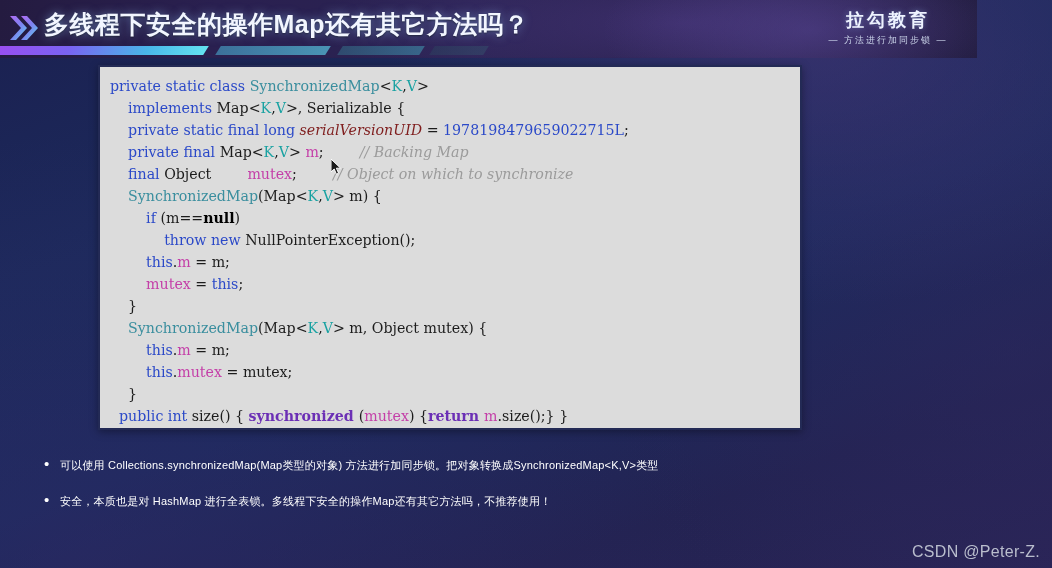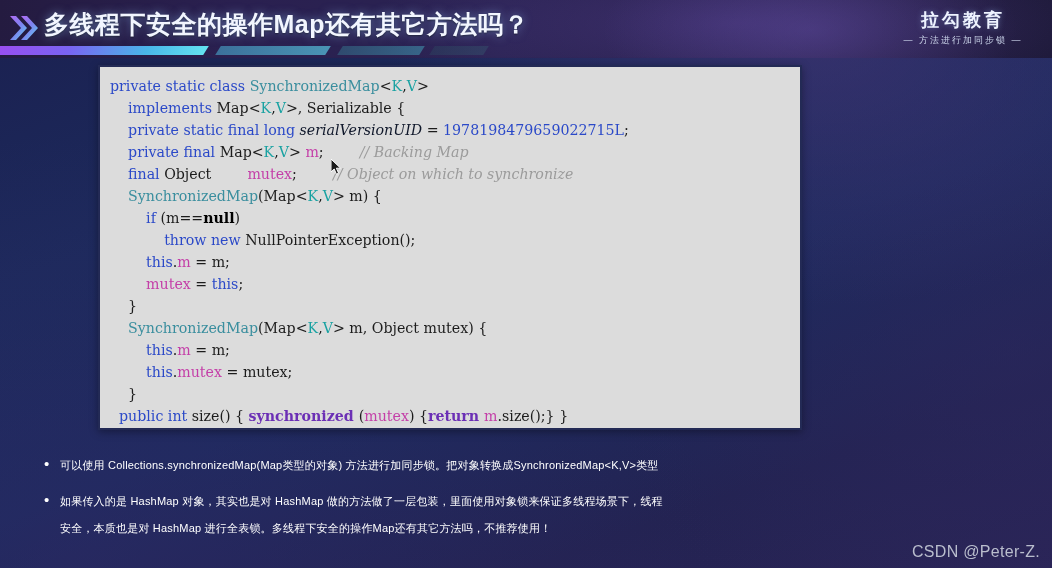--- a/index.html
+++ b/index.html
@@ -17,21 +17,21 @@
       radial-gradient(ellipse 700px 420px at 78% 8%, rgba(72,54,120,0.55) 0%, rgba(40,34,80,0.0) 62%),
       radial-gradient(ellipse 620px 520px at 96% 62%, rgba(46,40,96,0.45) 0%, rgba(30,30,70,0.0) 65%),
       radial-gradient(ellipse 900px 600px at 8% 98%, rgba(52,40,104,0.40) 0%, rgba(26,26,62,0.0) 70%),
       linear-gradient(160deg, #1b2050 0%, #1c2a5c 30%, #1b2b5e 55%, #232352 80%, #2a2456 100%);
   }
 
   
   .header {
     position: absolute;
     left: 0; top: 0;
-    width: 1052px;
+    width: 977px;
     height: 58px;
     background:
       radial-gradient(ellipse 520px 120px at 70% 40%, rgba(96,70,160,0.38) 0%, rgba(40,30,80,0) 70%),
       linear-gradient(95deg, #241b40 0%, #2a2050 22%, #2a2352 48%, #231d44 72%, #1e1a3a 100%);
     overflow: hidden;
   }
   .header-glow {
     position: absolute;
     left: 600px; top: -60px;
     width: 420px; height: 180px;
@@ -113,21 +113,21 @@
   }
   .code-line { height: 22px; }
 
   
   .kw   { color: #2b49c8; }              
   .kw2  { color: #000000; font-weight: bold; }              
   .cls  { color: #3a8e9e; }              
   .gen  { color: #1aa2a2; }              
   .var  { color: #c43fa8; }              
   .num  { color: #2b49c8; }              
-  .ital { color: #0f172a; font-style: italic; }  
+  .ital { color: #7f1d1d; font-style: italic; }  
   .cmt  { color: #9b9b9b; font-style: italic; }  
   .pln  { color: #1c1c1c; }
   .pur  { color: #6b2fb5; font-weight: bold; }   
 
   .cursor {
     position: absolute;
     left: 331px; top: 159px;
     width: 12px; height: 18px;
     pointer-events: none;
   }
@@ -216,21 +216,20 @@
   <div class="bullets" id="bullets">
       <div class="bullet">
         <div class="dot">•</div>
         <div>
           <div class="btext">可以使用 Collections.synchronizedMap(Map类型的对象) 方法进行加同步锁。把对象转换成SynchronizedMap&lt;K,V&gt;类型</div>
         </div>
       </div>
       <div class="bullet">
         <div class="dot">•</div>
         <div>
-          <div class="btext">如果传入的是 HashMap 对象，其实也是对 HashMap 做的方法做了一层包装，里面使用对象锁来保证多线程场景下，线程</div>
           <div class="btext">安全，本质也是对 HashMap 进行全表锁。多线程下安全的操作Map还有其它方法吗，不推荐使用！</div>
         </div>
       </div>
     </div>
 
   <div class="watermark">CSDN @Peter-Z.</div>
 
 </div>
 
 </body></html>

